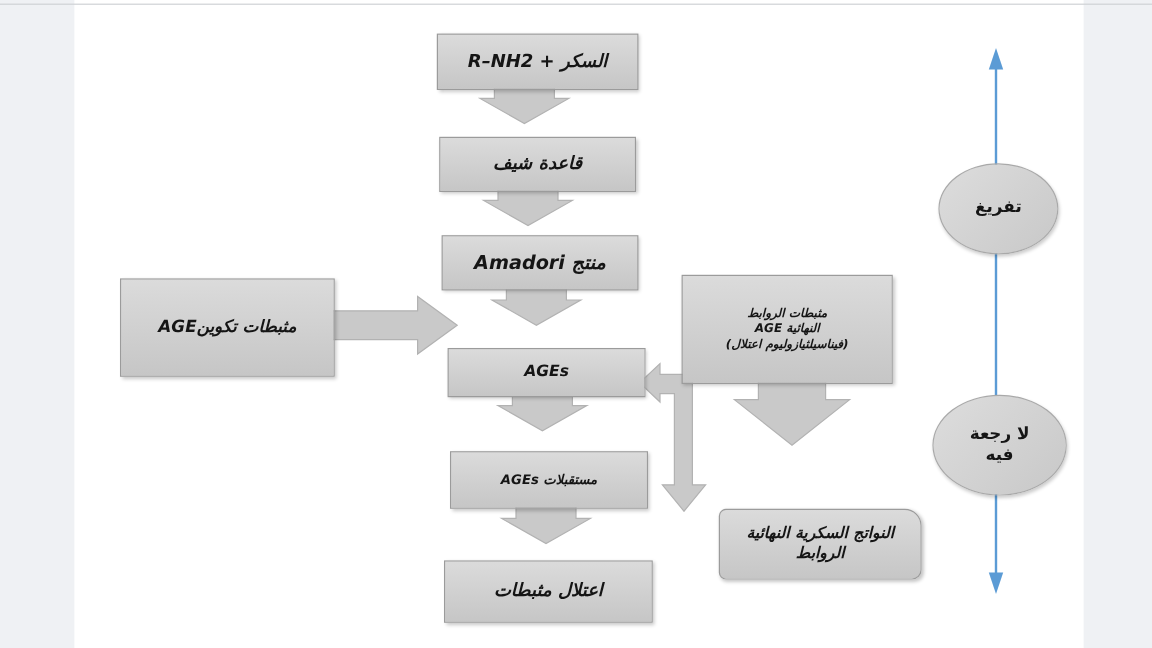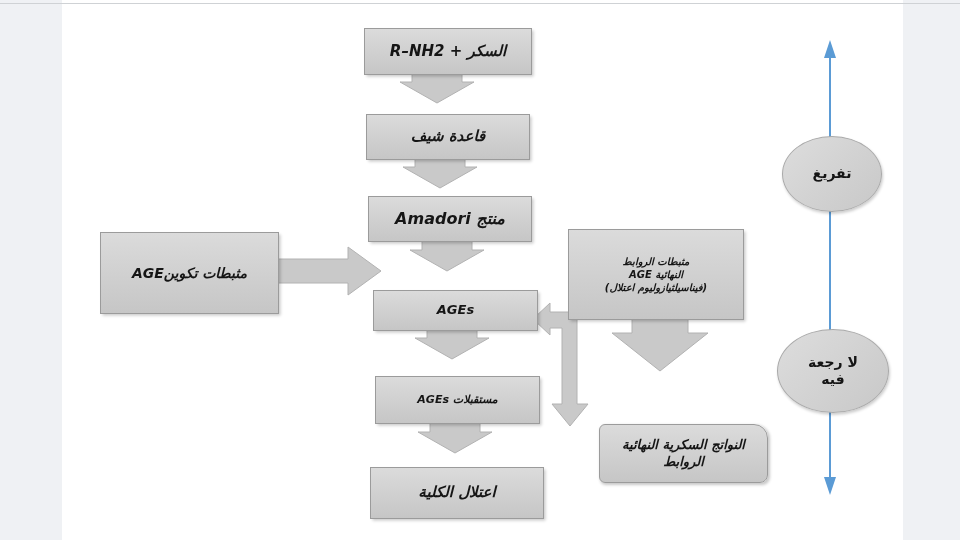--- a/index.html
+++ b/index.html
@@ -70,21 +70,21 @@
   <div class="node n3">
     <span dir="rtl">منتج Amadori</span>
   </div>
   <div class="node n4">
     <span dir="rtl">AGEs</span>
   </div>
   <div class="node n5">
     <span dir="rtl">مستقبلات AGEs</span>
   </div>
   <div class="node n6">
-    <span dir="rtl">اعتلال الكلية</span>
+    <span dir="rtl">اعتلال مثبطات</span>
   </div>
 
   <div class="sidebox left-inh">
     <span dir="rtl">مثبطات تكوينAGE</span>
   </div>
 
   <div class="sidebox right-inh">
     <span dir="rtl">مثبطات الروابط</span>
     <span dir="rtl">النهائية AGE</span>
     <span dir="rtl">(فيناسيلثيازوليوم اعتلال)</span>

